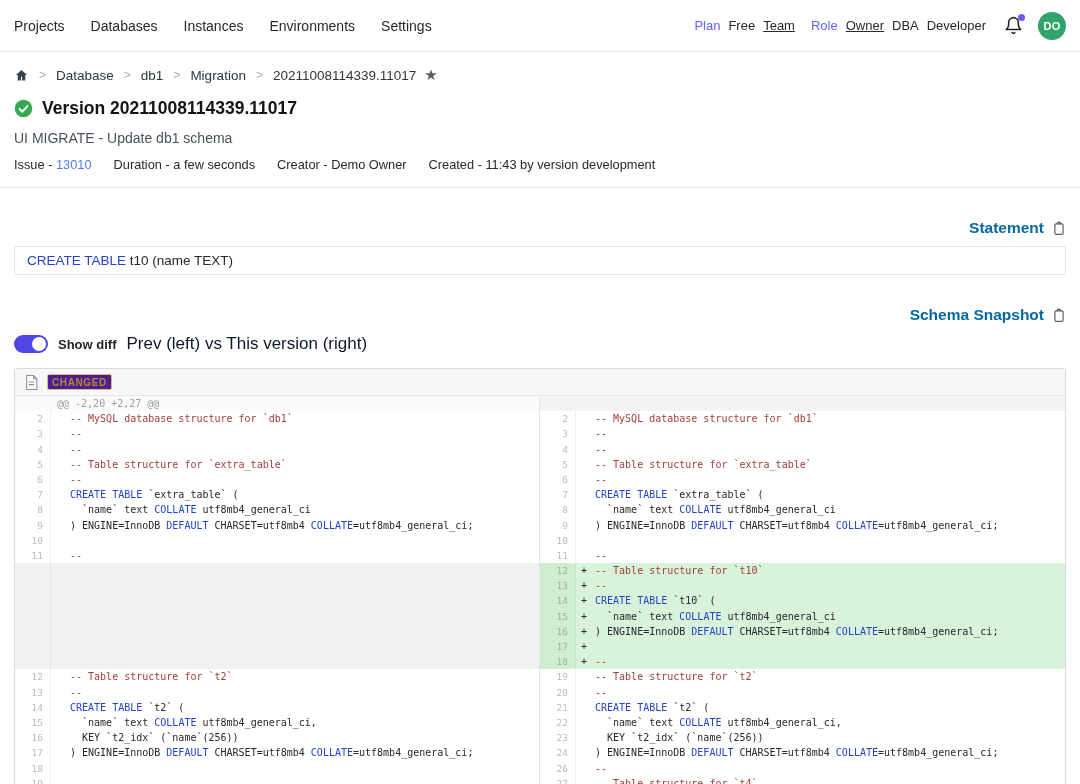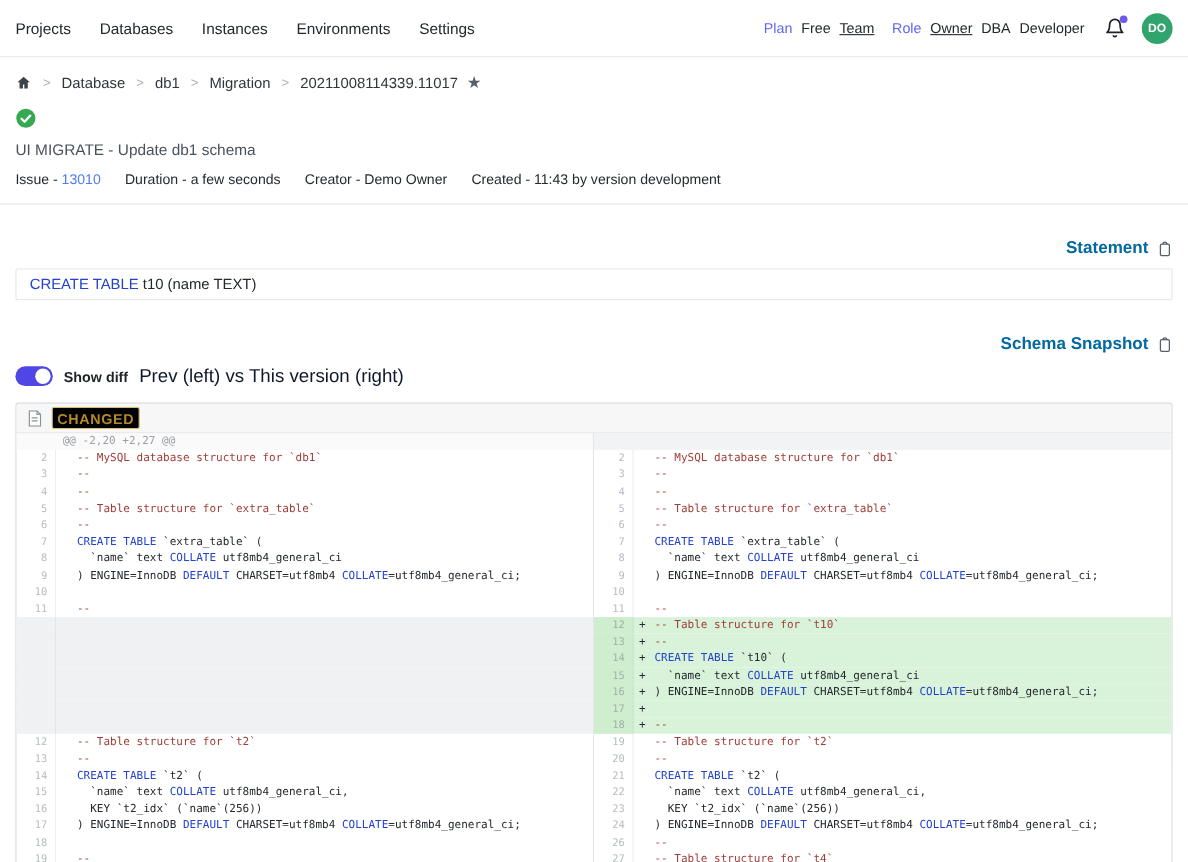--- a/index.html
+++ b/index.html
@@ -54,22 +54,22 @@
   .toggle .knob { position:absolute; top:2px; right:2px; width:14px; height:14px; border-radius:50%; background:#fff; }
   .toggle-label { font-size:13px; font-weight:700; color:#1f2328; }
   .toggle-hint { font-size:17px; color:#0f172a; }
   
   .diff-panel { margin-top:14px; border:1px solid #d8dadd; border-radius:3px; overflow:hidden; background:#fff; }
   .diff-header {
     height:27px; background:#f7f7f8; border-bottom:1px solid #e3e5e8;
     display:flex; align-items:center; gap:9px; padding:0 10px;
   }
   .badge-changed {
-    font-size:13px; font-weight:600; letter-spacing:0.6px; color:#b58a2a;
-    border:1px solid #d9bc72; border-radius:2px; padding:1.5px 4px; background:#000000;
+    font-size:10px; font-weight:600; letter-spacing:0.6px; color:#b58a2a;
+    border:1px solid #d9bc72; border-radius:2px; padding:1.5px 4px; background:#4c1d95;
   }
   .diff-body { display:flex; font-family:"DejaVu Sans Mono", monospace; font-size:10px; color:#24292e; }
   .diff-col { width:50%; }
   .diff-col.left { border-right:1px solid #e3e5e8; }
   .drow { display:flex; height:15.2px; line-height:15.2px; white-space:pre; }
   .dnum {
     width:36px; min-width:36px; text-align:right; padding-right:7px;
     color:#b6bcc2; border-right:1px solid #eceef0; font-size:9.5px;
   }
   .dcode { position:relative; flex:1; padding-left:19px; overflow:hidden; }
@@ -129,20 +129,21 @@
         <span class="crumb-item">20211008114339.11017</span>
       </span>
     <span class="star">★</span>
   </div>
 
   <div class="title-row">
     <svg width="19" height="19" viewBox="0 0 24 24">
       <circle cx="12" cy="12" r="11" fill="#34a853"></circle>
       <polyline points="7,12.5 10.5,16 17,9" fill="none" stroke="#ffffff" stroke-width="2.6" stroke-linecap="round" stroke-linejoin="round"></polyline>
     </svg>
+    <h1>Version 20211008114339.11017</h1>
   </div>
 
   <div class="subtitle">UI MIGRATE - Update db1 schema</div>
 
   <div class="meta-row" id="meta-row">
       <span class="meta-item">Issue - <a>13010</a></span>
       <span class="meta-item">Duration - a few seconds</span>
       <span class="meta-item">Creator - Demo Owner</span>
       <span class="meta-item">Created - 11:43 by version development</span>
     </div>

